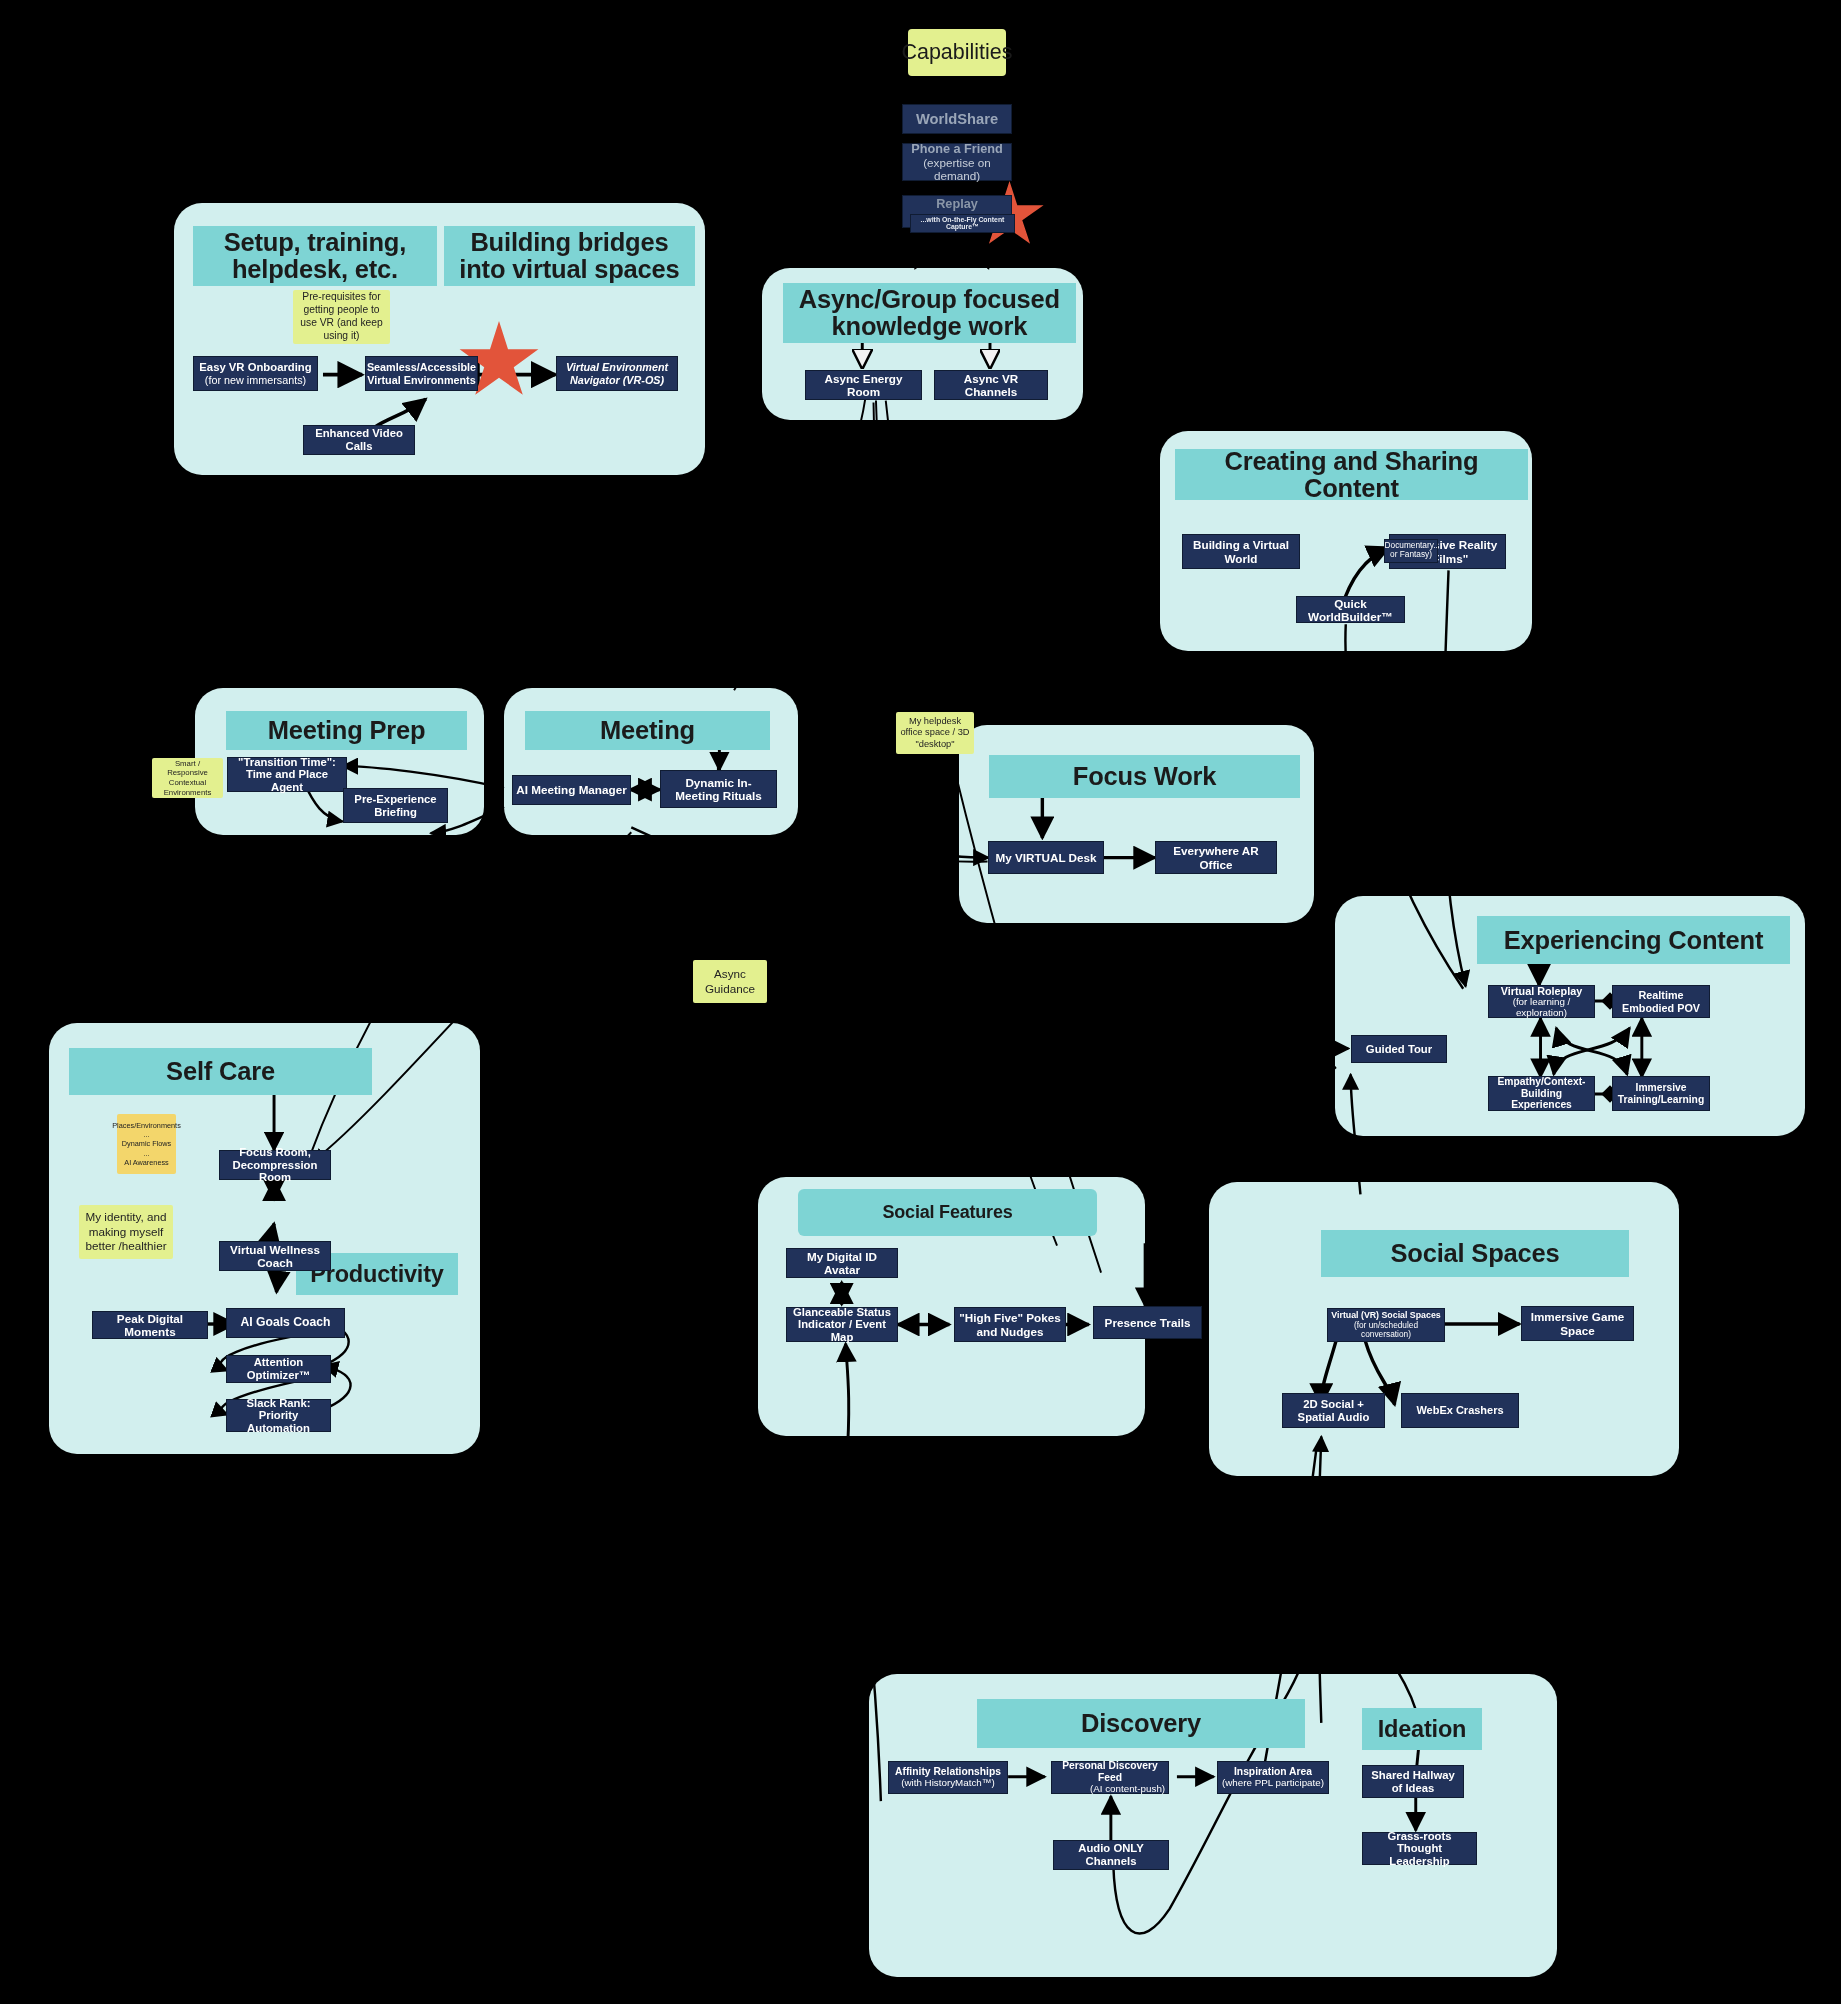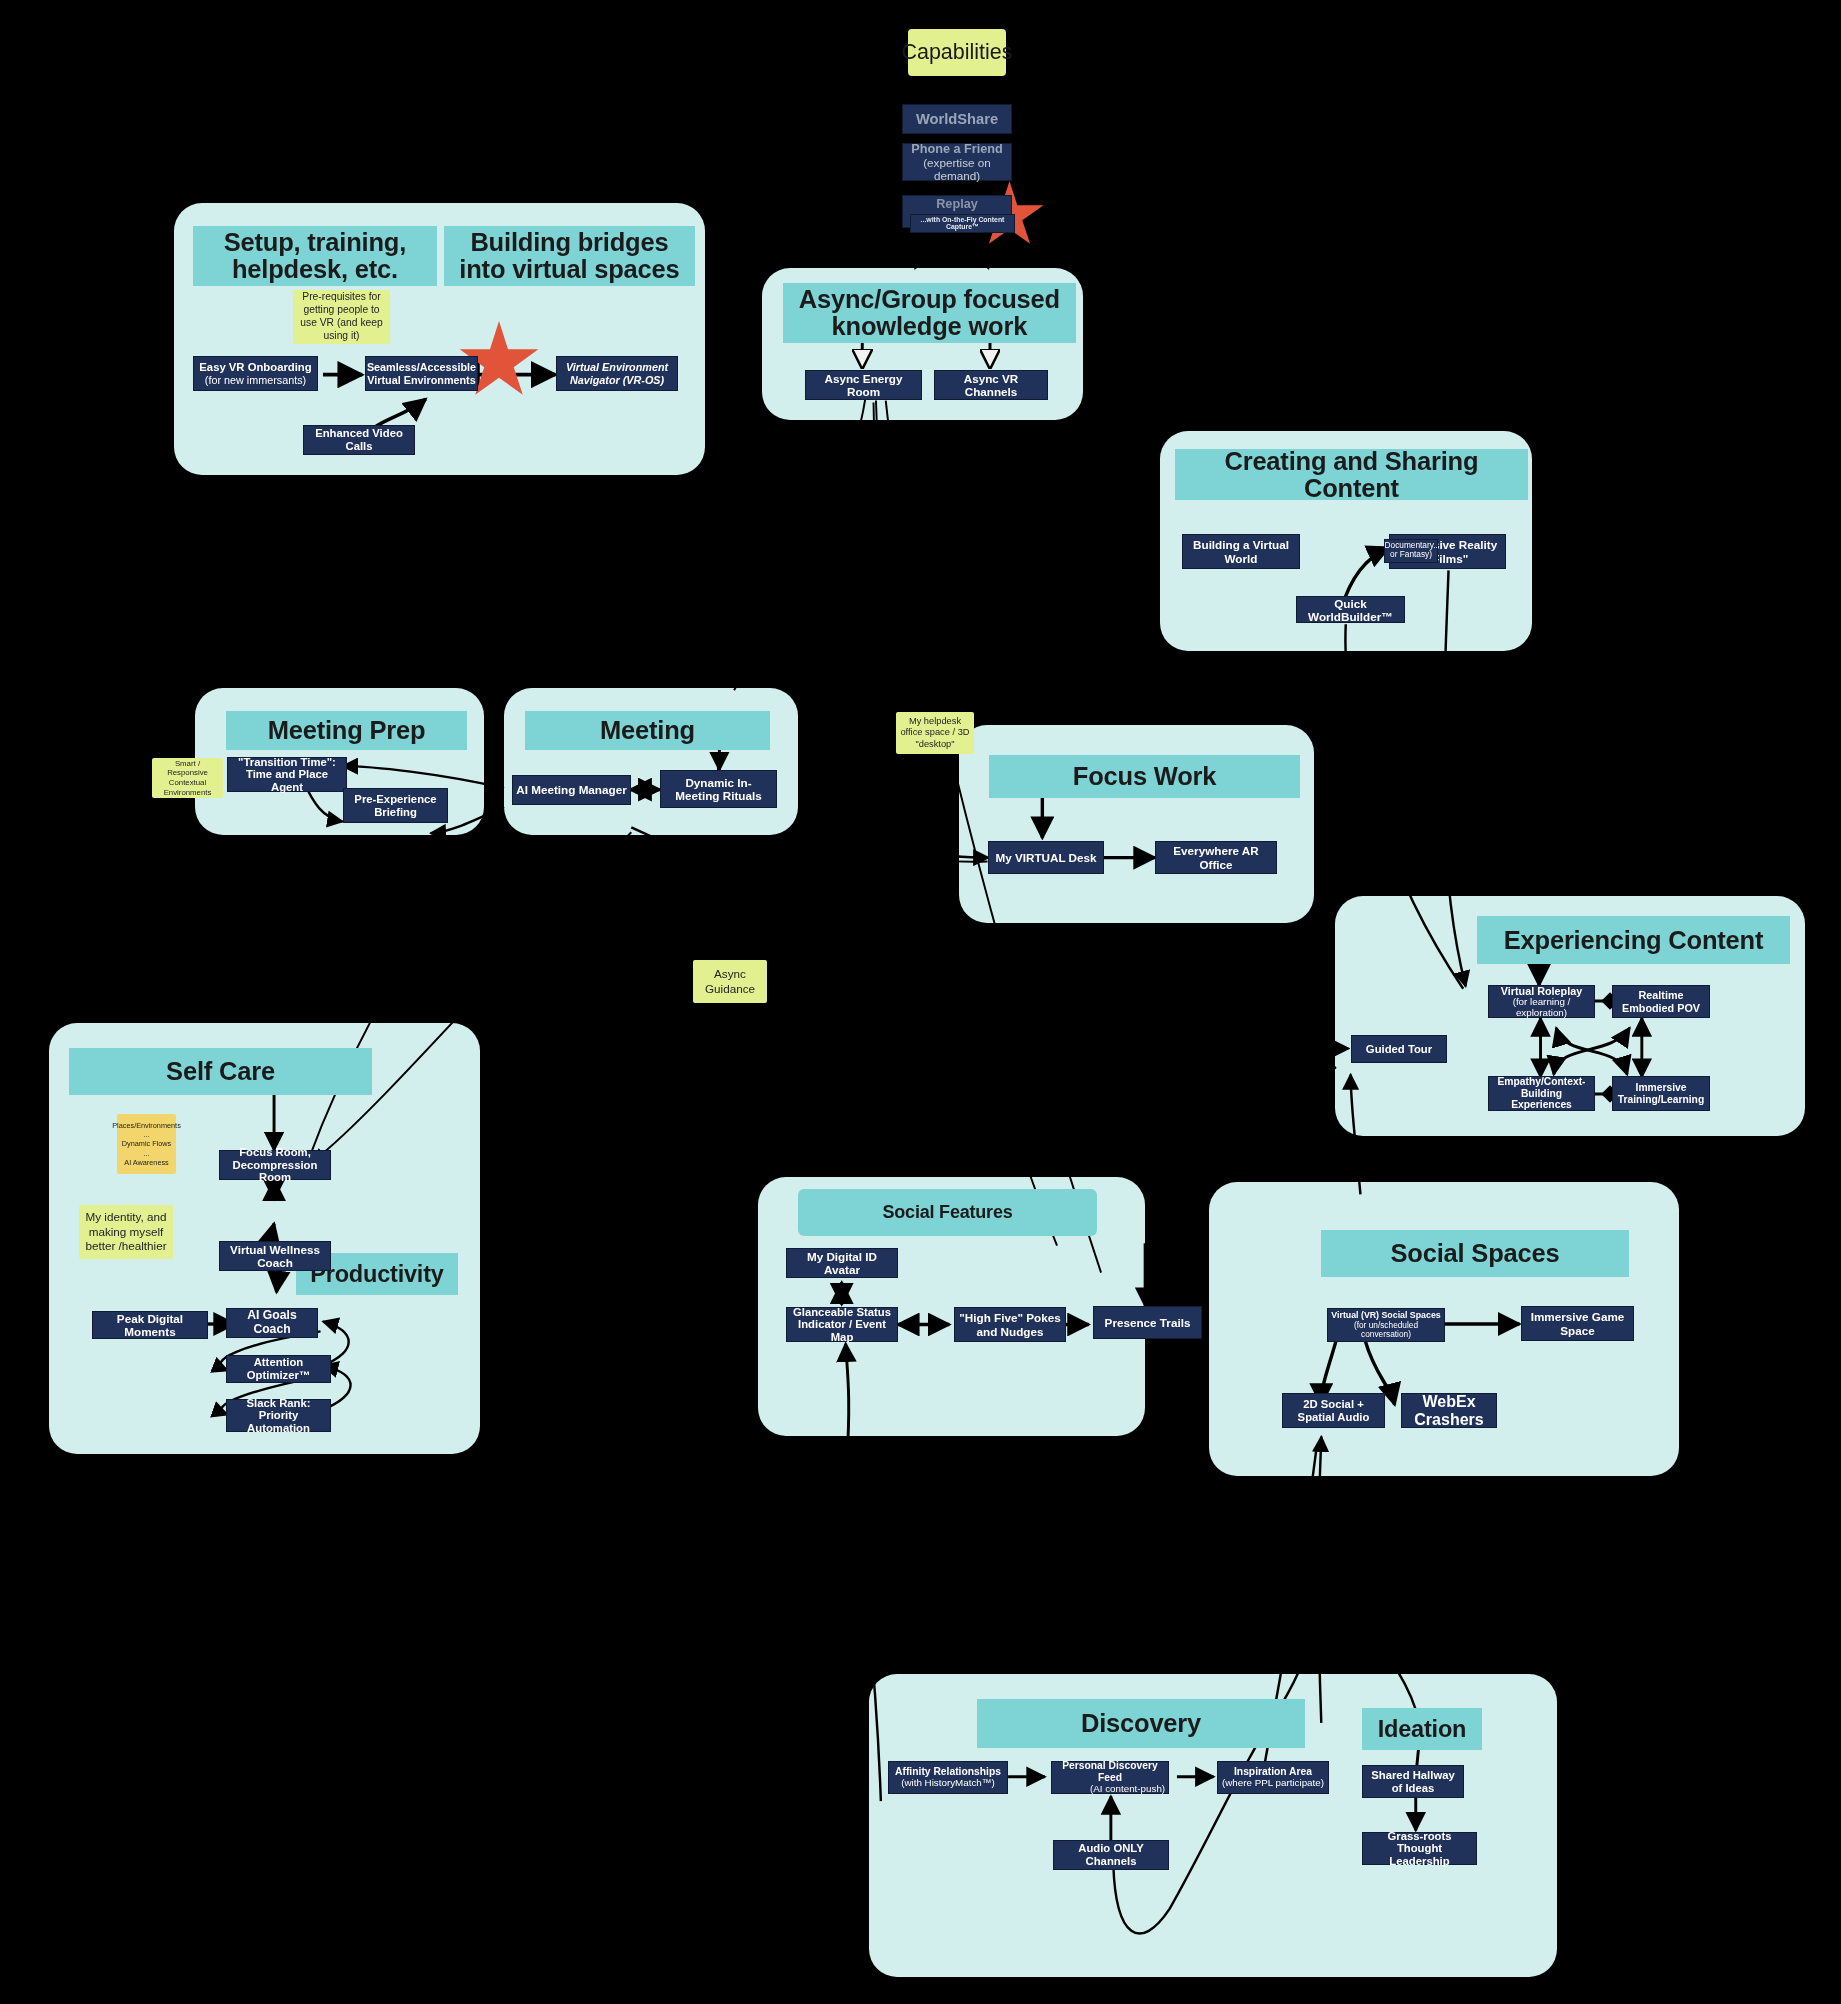--- a/index.html
+++ b/index.html
@@ -290,21 +290,21 @@
 
   <div class="node" style="left:219px;top:1150px;width:112px;height:30px;font-size:11.3px;">
     <span>Focus Room, Decompression Room</span>
   </div>
   <div class="node" style="left:219px;top:1200px;width:112px;height:30px;font-size:11.7px;margin-top:41px;">
     <span>Virtual Wellness Coach</span>
   </div>
   <div class="node" style="left:92px;top:1311px;width:116px;height:28px;font-size:11.7px;">
     <span>Peak Digital Moments</span>
   </div>
-  <div class="node" style="left:226px;top:1308px;width:92px;height:30px;font-size:12.2px;">
+  <div class="node" style="left:226px;top:1308px;width:119px;height:30px;font-size:12.2px;">
     <span>AI Goals Coach</span>
   </div>
   <div class="node" style="left:226px;top:1355px;width:105px;height:28px;font-size:11.3px;">
     <span>Attention Optimizer™</span>
   </div>
   <div class="node" style="left:226px;top:1399px;width:105px;height:33px;font-size:11.3px;">
     <span>Slack Rank: Priority Automation</span>
   </div>
 
   <div class="panel" style="left:758px;top:1177px;width:387px;height:259px;"></div>
@@ -327,21 +327,21 @@
   <div class="node" style="left:1327px;top:1308px;width:118px;height:34px;font-size:8.8px;flex-direction:column;">
     <span>Virtual (VR) Social Spaces</span>
     <span class="sub" style="font-size:8.3px;">(for un/scheduled conversation)</span>
   </div>
   <div class="node" style="left:1521px;top:1306px;width:113px;height:35px;font-size:11.7px;">
     <span>Immersive Game Space</span>
   </div>
   <div class="node" style="left:1282px;top:1393px;width:103px;height:35px;font-size:11.3px;">
     <span>2D Social + Spatial Audio</span>
   </div>
-  <div class="node" style="left:1401px;top:1393px;width:96px;height:35px;font-size:16px;">
+  <div class="node" style="left:1401px;top:1393px;width:118px;height:35px;font-size:11px;">
     <span>WebEx Crashers</span>
   </div>
 
   <div class="panel" style="left:869px;top:1674px;width:688px;height:303px;"></div>
   <div class="hdr" style="left:977px;top:1699px;width:328px;height:49px;font-size:25.5px;text-align:center;">Discovery</div>
   <div class="hdr" style="left:1362px;top:1708px;width:120px;height:42px;font-size:23.5px;">Ideation</div>
 
   <div class="node" style="left:888px;top:1761px;width:120px;height:33px;font-size:10.3px;flex-direction:column;">
     <span>Affinity Relationships</span>
     <span class="sub" style="font-size:9.8px;">(with HistoryMatch™)</span>

